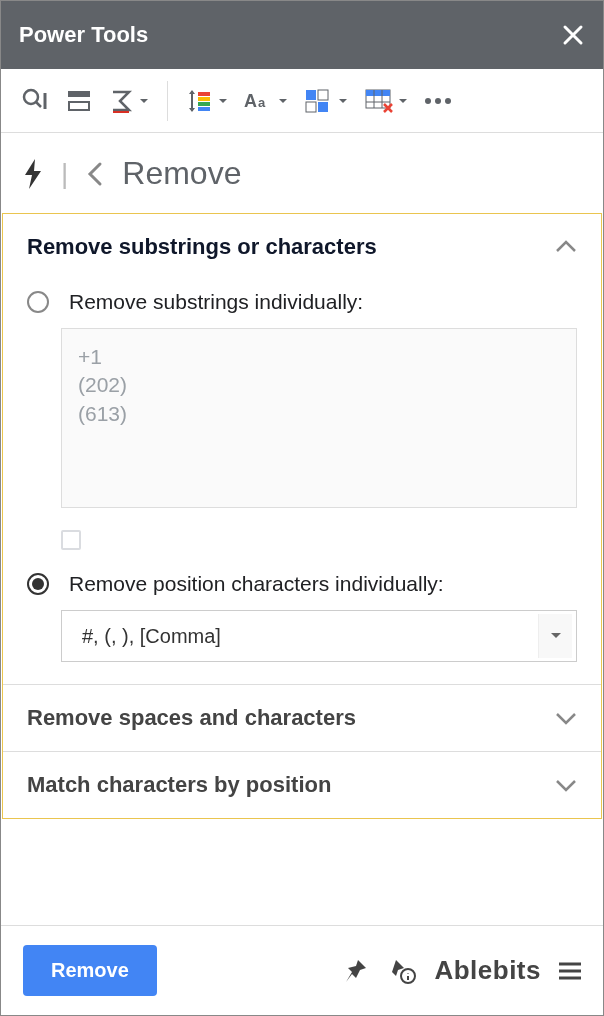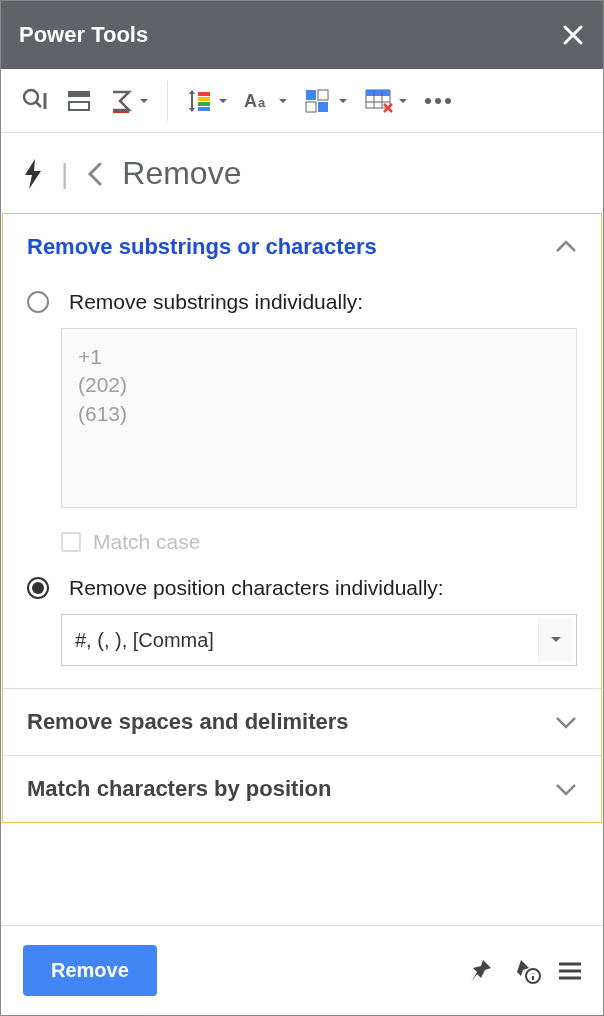--- a/index.html
+++ b/index.html
@@ -19,38 +19,38 @@
   .bcsep { color: #bbb; font-size: 28px; }
   .back-chev { color: #666; }
   .bc-title { font-size: 32px; color: #5f6368; }
 
   .panel { border: 1px solid #eac54f; margin: -1px 1px 0 1px; background: #fff; }
   .section { border-top: 1px solid #eac54f; }
   .section:first-child { border-top: none; }
   .section.collapsed { border-top: 1px solid #ddd; }
   .sec-header { display: flex; align-items: center; justify-content: space-between; padding: 20px 24px; cursor: pointer; }
   .sec-header .st { font-size: 22px; font-weight: 600; color: #444; }
-  .sec-header.active .st { color: #1d4ed8; }
+  .sec-header.active .st { color: #0f172a; }
   .sec-body { padding: 0 24px 22px 24px; }
   .sec-header .chev { color: #888; }
 
   .opt-row { display: flex; align-items: center; gap: 20px; margin: 10px 0 14px 0; }
   .radio { width: 22px; height: 22px; border-radius: 50%; border: 2px solid #888; display: inline-flex; align-items: center; justify-content: center; flex-shrink: 0; }
   .radio.selected { border-color: #333; }
   .radio .dot { width: 12px; height: 12px; border-radius: 50%; background: #333; display: none; }
   .radio.selected .dot { display: block; }
   .opt-label { font-size: 21px; color: #202124; }
 
   .ta { margin-left: 34px; border: 1px solid #ddd; background: #fafafa; padding: 14px 16px; height: 180px; color: #9aa0a6; font-size: 21px; line-height: 1.35; white-space: pre; overflow: hidden; }
 
   .chk-row { margin: 22px 0 22px 34px; display: flex; align-items: center; gap: 12px; }
   .chk { width: 20px; height: 20px; border: 2px solid #dadce0; border-radius: 2px; }
   .chk-label { font-size: 21px; color: #bdc1c6; }
 
-  .select { margin-left: 34px; border: 1px solid #ccc; height: 52px; display: flex; align-items: center; justify-content: space-between; padding: 0 4px 0 13px; font-size: 20px; color: #333; }
+  .select { margin-left: 34px; border: 1px solid #ccc; height: 52px; display: flex; align-items: center; justify-content: space-between; padding: 0 4px 0 20px; font-size: 20px; color: #333; }
   .select .ddbtn { width: 34px; height: 44px; display: flex; align-items: center; justify-content: center; border-left: 1px solid #eee; background: #f8f8f8; }
 
   .footer { position: absolute; left: 1px; right: 1px; bottom: 1px; height: 90px; border-top: 1px solid #ddd; display: flex; align-items: center; padding: 0 22px; gap: 18px; background: #fff; }
   .btn-primary { background: #4285f4; color: #fff; border: none; border-radius: 4px; padding: 14px 28px; font-size: 20px; font-weight: 600; cursor: pointer; }
   .spacer { flex: 1; }
   .ficon { color: #444; cursor: pointer; }
   .brand { font-size: 26px; font-weight: 700; color: #444; letter-spacing: 0.5px; position: relative; }
   .menu { color: #444; cursor: pointer; }
 
   svg { display: block; }
@@ -177,42 +177,41 @@
     <div class="sec-body">
       <div class="opt-row">
         <span class="radio"></span>
         <span class="opt-label">Remove substrings individually:</span>
       </div>
       <div class="ta">+1
 (202)
 (613)</div>
       <div class="chk-row">
         <span class="chk"></span>
-        <span class="chk-label">Match case</span>
       </div>
       <div class="opt-row">
         <span class="radio selected">
             <span class="dot"></span>
           </span>
         <span class="opt-label">Remove position characters individually:</span>
       </div>
       <div class="select">
         <span>#, (, ), [Comma]</span>
         <span class="ddbtn">
           <svg width="12" height="8" viewBox="0 0 12 8">
               <path d="M1 1 L6 6 L11 1" fill="#666"></path>
             </svg>
         </span>
       </div>
     </div>
   </div>
 
   <div class="section collapsed">
     <div class="sec-header">
-      <span class="st">Remove spaces and delimiters</span>
+      <span class="st">Remove spaces and characters</span>
       <span class="chev">
         <svg width="22" height="14" viewBox="0 0 22 14">
             <path d="M2 3 L11 12 L20 3" stroke="#888" stroke-width="2.5" fill="none"></path>
           </svg>
       </span>
     </div>
   </div>
 
   <div class="section collapsed">
     <div class="sec-header">
@@ -236,20 +235,23 @@
       </svg>
   </span>
   <span class="ficon">
     <svg width="30" height="26" viewBox="0 0 30 26">
         <path d="M10 2 L18 10 L12 12 L10 18 L6 14 L8 8 Z" fill="#444"></path>
         <circle cx="22" cy="18" r="7" stroke="#444" stroke-width="2" fill="none"></circle>
         <line x1="22" y1="15" x2="22" y2="15.5" stroke="#444" stroke-width="2"></line>
         <line x1="22" y1="18" x2="22" y2="22" stroke="#444" stroke-width="2"></line>
       </svg>
   </span>
+  <span class="brand">
+    <span>Ablebits</span>
+  </span>
   <span class="menu">
     <svg width="22" height="18" viewBox="0 0 22 18">
         <line x1="0" y1="2" x2="22" y2="2" stroke="#444" stroke-width="3"></line>
         <line x1="0" y1="9" x2="22" y2="9" stroke="#444" stroke-width="3"></line>
         <line x1="0" y1="16" x2="22" y2="16" stroke="#444" stroke-width="3"></line>
       </svg>
   </span>
 </div>
 
 </body></html>

